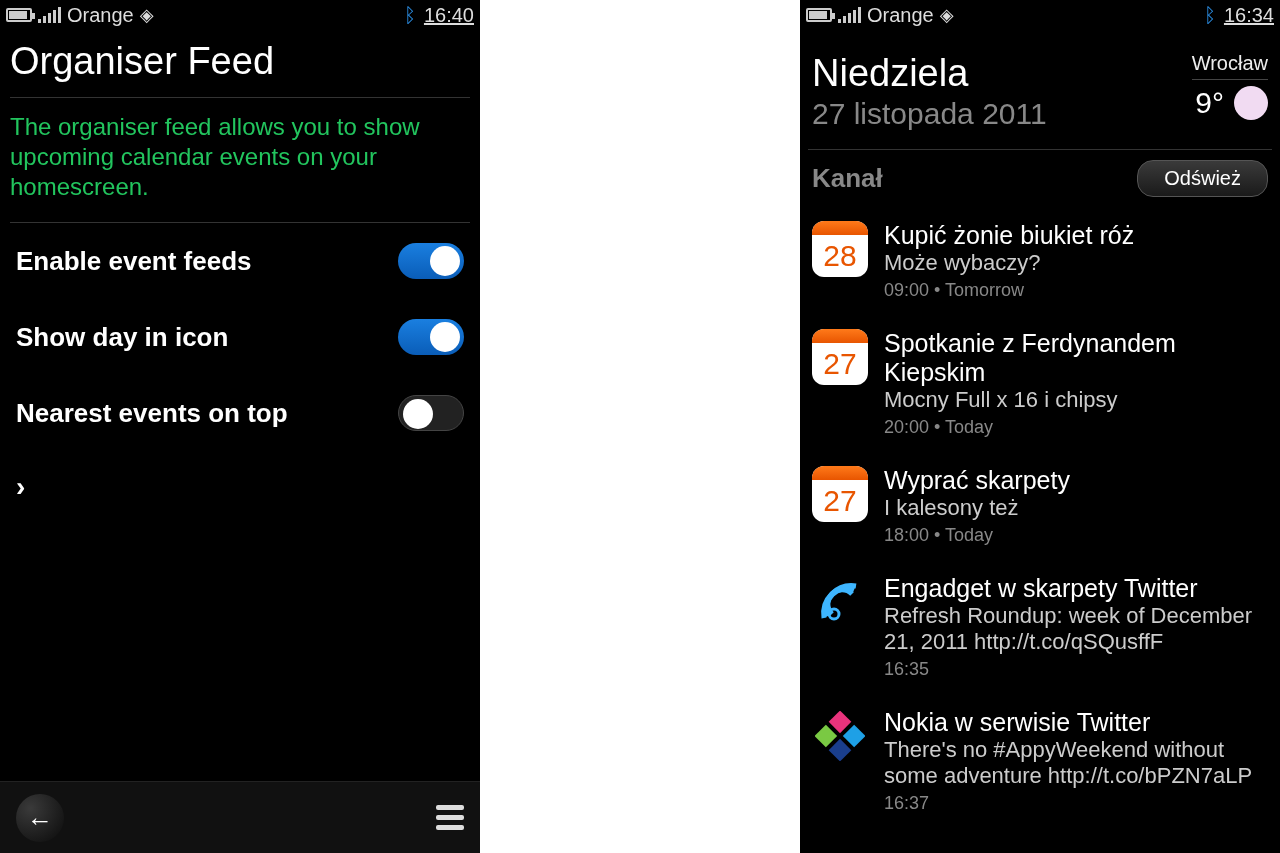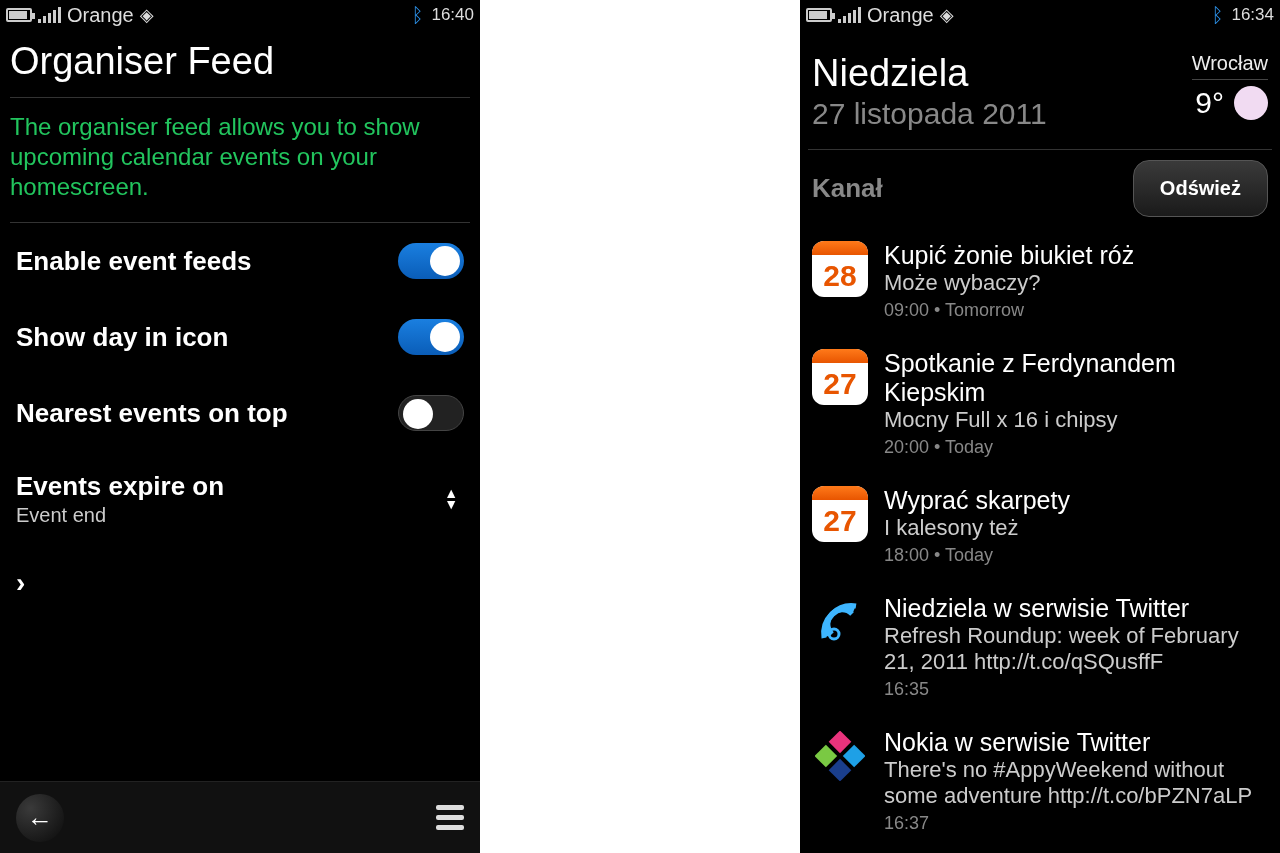--- a/index.html
+++ b/index.html
@@ -48,21 +48,21 @@
   .signal-icon { display:flex; align-items:flex-end; gap:2px; height:16px; }
   .signal-icon span { width:3px; background:#ccc; }
   .signal-icon span:nth-child(1){height:4px}
   .signal-icon span:nth-child(2){height:7px}
   .signal-icon span:nth-child(3){height:10px}
   .signal-icon span:nth-child(4){height:13px}
   .signal-icon span:nth-child(5){height:16px}
   .wifi-icon { font-size: 18px; line-height: 1; }
   .bt-icon { color:#2b8fe6; font-size: 20px; }
   .carrier { font-size: 20px; }
-  .clock { font-size: 17px; }
+  .clock { font-size: 20px; text-decoration: underline; }
 
   
   .left-content { flex: 1; display:flex; flex-direction:column; padding: 0 10px; }
   .title-row { font-size: 38px; font-weight: 300; padding: 10px 0 14px 0; border-bottom: 1px solid #333; }
   .desc { font-size: 24px; line-height: 1.25; color: #22c55e; padding: 14px 0 20px 0; border-bottom: 1px solid #333; }
   .row {
     display:flex; align-items:center; justify-content:space-between;
     padding: 20px 6px;
   }
   .row-main { flex:1; }
@@ -106,38 +106,37 @@
   .day-date { font-size: 30px; color: #888; margin-top: 2px; }
   .weather { text-align:center; }
   .city { font-size: 20px; color:#eee; border-bottom:1px solid #444; padding-bottom:4px; margin-bottom:6px;}
   .temp-row { display:flex; align-items:center; gap:10px; justify-content:flex-end; }
   .temp { font-size: 30px; }
   .moon { width:34px; height:34px; border-radius:50%; background:#f1dbf2; }
   .feed-head { display:flex; align-items:center; padding: 10px 4px; }
   .feed-label { font-size: 26px; color:#888; font-weight:600;text-align:center; }
   .refresh-btn {
     margin-left:auto;
-    padding: 16px 26px;
+    padding: 6px 26px;
     background: linear-gradient(#3a3a3a,#1a1a1a);
     border: 1px solid #555;
     border-radius: 16px;
     font-size: 20px;
     color:#fff;
-    font-weight:bold;
   }
   .feed-item { display:flex; gap:16px; padding: 14px 4px; }
   .cal-icon {
     width:56px; height:56px; border-radius:12px;
     background:#fff;
     box-shadow: 0 2px 4px rgba(0,0,0,0.5);
     display:flex; flex-direction:column; overflow:hidden;
     flex-shrink:0;
   }
   .cal-top { height:14px; background: linear-gradient(#ff7a1a,#e85500); }
-  .cal-num { flex:1; display:flex; align-items:center; justify-content:center; font-size:30px; font-weight:700; color:#e85500; }
+  .cal-num { flex:1; display:flex; align-items:center; justify-content:center; font-size:30px; font-weight:400; color:#e85500; }
   .feed-body { flex:1; }
   .feed-title { font-size: 25px; font-weight:400; }
   .feed-sub { font-size: 22px; color:#ccc; }
   .feed-meta { font-size: 18px; color:#888; margin-top:4px; }
   .app-icon {
     width:56px; height:56px; border-radius:12px; flex-shrink:0;
     display:flex; align-items:center; justify-content:center;
     background:#000;
   }
   .engadget-svg circle{fill:none;stroke:#3eb6ff;stroke-width:3;}
@@ -191,27 +190,20 @@
 
     <div class="row">
       <div class="row-main">
           <div class="row-label">Nearest events on top</div>
         </div>
       <div class="toggle off">
           <div class="knob"></div>
         </div>
     </div>
 
-    <div class="row">
-      <div class="row-main">
-        <div class="row-label">Events expire on</div>
-        <div class="row-sub">Event end</div>
-      </div>
-      <div class="updown">▲<br>▼</div>
-    </div>
 
     <div class="row">
       <div class="chevron">›</div>
     </div>
   </div>
 
   <div class="toolbar">
     <div class="back-btn">←</div>
     <div class="menu-btn">
         <span></span>
@@ -302,22 +294,22 @@
         <div class="feed-item">
           <div class="app-icon">
             <svg width="52" height="52" viewBox="0 0 52 52" class="engadget-svg">
               <path d="M10 42 A28 28 0 0 1 42 10" fill="none" stroke="#3eb6ff" stroke-width="5"></path>
               <path d="M14 40 A20 20 0 0 1 40 14" fill="none" stroke="#3eb6ff" stroke-width="5"></path>
               <path d="M18 38 A12 12 0 0 1 38 18" fill="none" stroke="#3eb6ff" stroke-width="5"></path>
               <circle cx="20" cy="38" r="5" fill="#3eb6ff" stroke="none"></circle>
             </svg>
           </div>
           <div class="feed-body">
-            <div class="feed-title">Niedziela w serwisie Twitter</div>
-            <div class="feed-sub">Refresh Roundup: week of February 21, 2011 http://t.co/qSQusffF</div>
+            <div class="feed-title">Engadget w skarpety Twitter</div>
+            <div class="feed-sub">Refresh Roundup: week of December 21, 2011 http://t.co/qSQusffF</div>
             <div class="feed-meta">16:35</div>
           </div>
         </div>
         <div class="feed-item">
           <div class="app-icon">
             <svg width="50" height="50" viewBox="0 0 50 50">
               <g transform="translate(25,25) rotate(45)">
                 <rect x="-18" y="-18" width="16" height="16" fill="#e9337c"></rect>
                 <rect x="2" y="-18" width="16" height="16" fill="#1ea0e6"></rect>
                 <rect x="-18" y="2" width="16" height="16" fill="#7ac943"></rect>

